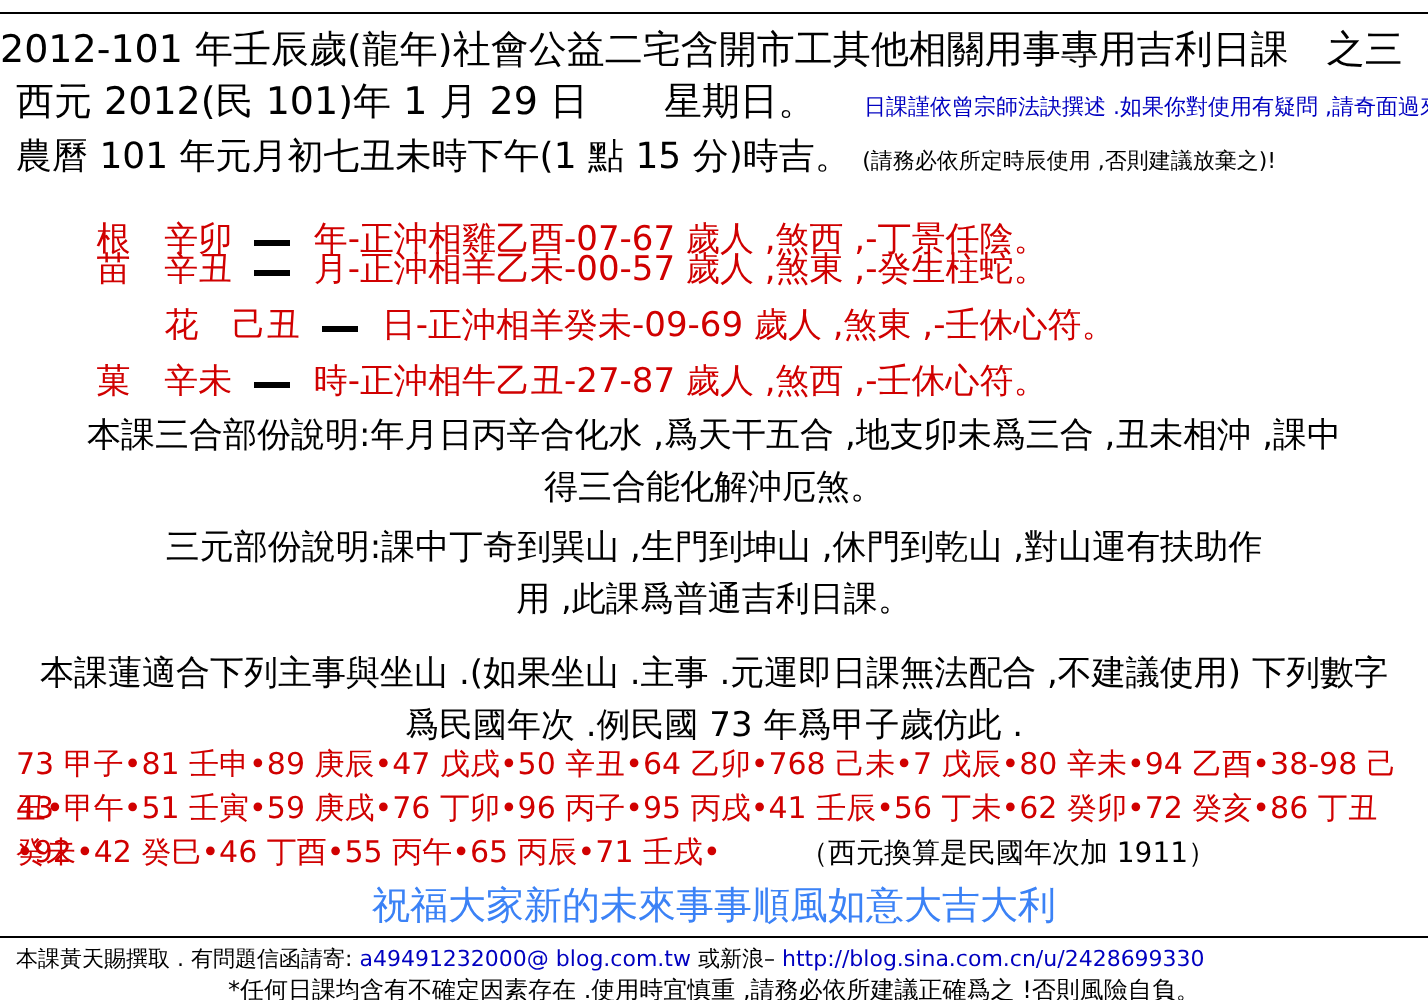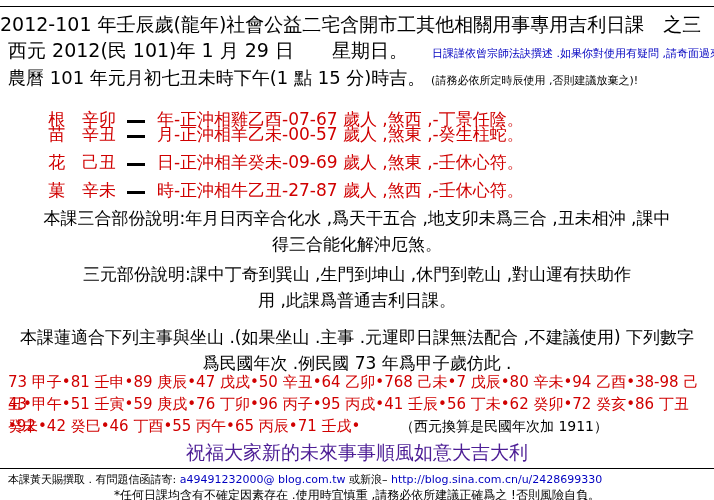--- a/index.html
+++ b/index.html
@@ -52,21 +52,21 @@
     font-size: 18px;
     text-align: left;
     padding-left: 8px;
   }
   .pillar {
     font-size: 17px;
     text-align: center;
   }
   .p1 { top: 108px; text-align: center; }
   .p2 { top: 123px; }
-  .p3 { top: 151px; }
+  .p3 { top: 151px; padding-left: 34px; }
   .p4 { top: 179px; }
   .red { color: #d00000; }
   .blue { color: #0000c0; }
   .trigram {
     display: inline-block;
     width: 26px;
     text-align: center;
     vertical-align: middle;
     line-height: 1;
     margin: 0 2px;
@@ -117,21 +117,21 @@
   .nums-2 { top: 393px; }
   .nums-3 { top: 415px; }
   .paren-black { color: #000000; font-size: 14px; }
   .blessing {
     position: absolute;
     top: 440px;
     left: 0;
     width: 714px;
     text-align: center;
     font-size: 19px;
-    color: #4c1d95;
+    color: #3b82f6;
   }
   .bot-rule { position: absolute; top: 468px; left: 0; width: 714px; }
   .credit {
     position: absolute;
     top: 472px;
     left: 8px;
     width: 700px;
     font-size: 11px;
     text-align: left;
     color: #000;

